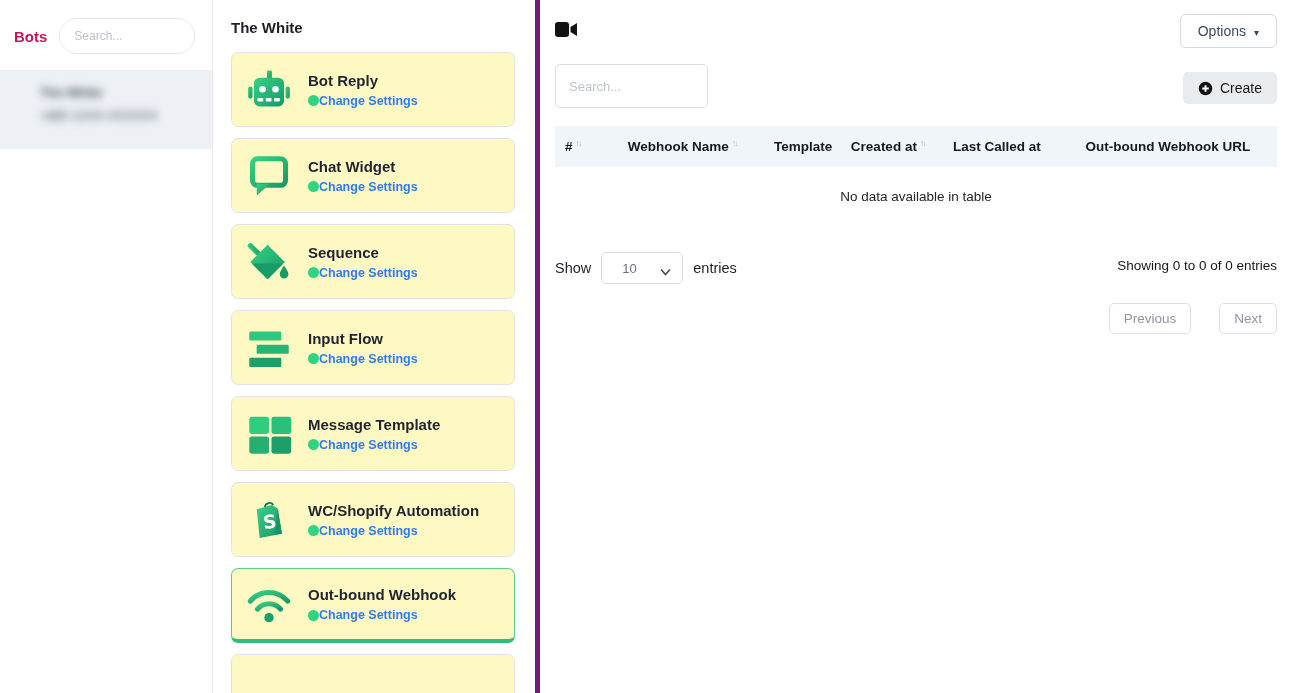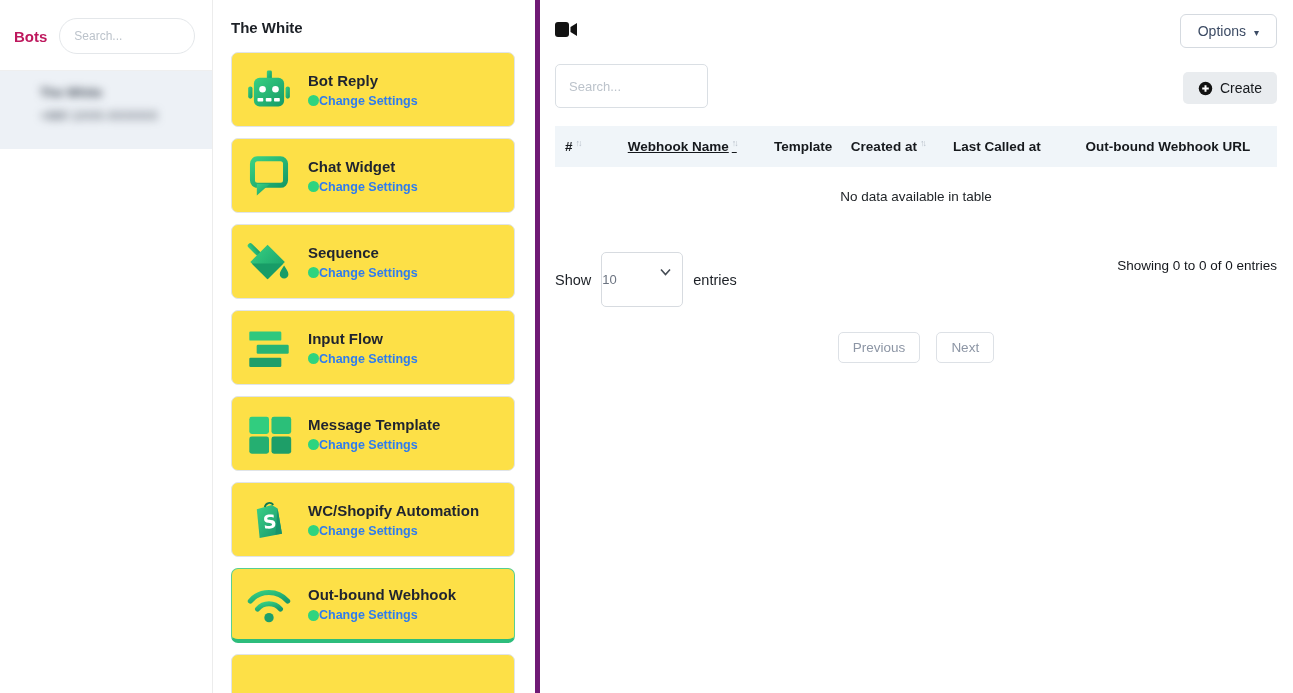--- a/index.html
+++ b/index.html
@@ -20,21 +20,21 @@
   .bot-name { font-size:13px; font-weight:bold; margin-bottom:9px; }
   .bot-phone { font-size:12.5px; }
 
   
   .modules { width:327px; flex:0 0 327px; border-right:5px solid #701a75; padding:0 0 0 0; }
   .modules-head { padding:19px 18px 14px 18px; }
   .modules-title { font-weight:bold; font-size:15px; color:#1c2026; }
   .card-list { padding:2px 20px 0 18px; }
   .mod-card { display:flex; align-items:center; gap:16px; border:1px solid #e0e4e8;
     border-radius:7px; height:75px; margin-bottom:11px; padding:0 12px 0 14px;
-    background:#fde047; cursor:pointer; }
+    background:#fef9c3; cursor:pointer; }
   .mod-card.selected { border:1px solid #57cf92; border-bottom:4px solid #2dbd7c; }
   .mod-card.partial { height:60px; margin-bottom:0; }
   .mod-icon { width:46px; height:46px; flex:0 0 46px; display:flex; align-items:center; justify-content:center; }
   .mod-body { display:flex; flex-direction:column; gap:5px; }
   .mod-title { font-size:15px; font-weight:600; color:#1f2430; }
   .mod-sub { display:flex; align-items:center; }
   .status-dot { width:11px; height:11px; border-radius:50%; background:#2ed47f; }
   .cs-link { font-size:12.5px; font-weight:bold; color:#2e7cf0; text-decoration:none; }
 
   
@@ -56,27 +56,27 @@
   .grid thead tr { background:#f0f5f9; }
   .grid th { font-size:13.5px; font-weight:bold; color:#16191d; padding:13px 8px; text-align:center;
     white-space:nowrap; cursor:pointer; }
   .grid th.first { text-align:left; padding-left:10px; width:6%; cursor:pointer; }
   .sort-glyph { font-size:9px; color:#b7bfc9; letter-spacing:-2px; position:relative; top:-5px; margin-left:3px; }
   .empty-row td { text-align:center; font-size:13.5px; color:#212529; padding:22px 0 18px 0; }
 
   .table-controls { display:flex; justify-content:space-between; align-items:flex-start; margin-top:30px; }
   .show-group { display:flex; align-items:center; gap:10px; font-size:14.5px; color:#1c2026; }
   .select-wrap { position:relative; }
-  .len-select { appearance:none; -webkit-appearance:none; width:82px; height:55px;
-    border:1px solid #d7dbe0; border-radius:5px; padding:0 26px 0 0; font-size:13px;
+  .len-select { appearance:none; -webkit-appearance:none; width:82px; height:32px;
+    border:1px solid #d7dbe0; border-radius:5px; padding:0 26px 0 20px; font-size:13px;
     color:#6b7380; background:#fff; outline:none; cursor:pointer;
     font-family:"Liberation Sans","DejaVu Sans",sans-serif; }
   .select-wrap svg { position:absolute; right:12px; top:16px; pointer-events:none; }
   .summary { font-size:13.5px; color:#14171c; padding-top:6px; }
-  .pager { display:flex; justify-content:center; gap:16px; margin-top:25px; }
+  .pager { display:flex; justify-content:flex-end; gap:28px; margin-top:19px; }
   .pg-btn { background:#fff; border:1px solid #dde1e6; border-radius:5px; padding:7px 14px;
     font-size:13.5px; color:#8d96a5; cursor:pointer; }
 </style>
 </head>
 <body>
 
 <div class="app">
 
   <aside class="sidebar">
     <div class="sidebar-head">
@@ -285,21 +285,21 @@
         <span>Create</span>
       </button>
     </div>
 
     <table class="grid">
       <thead>
         <tr>
           <th class="first">
             <span>#</span><span class="sort-glyph">↑↓</span>
           </th>
-          <th style="width:23%;text-decoration:underline;">
+          <th style="width:23%;">
             <span>Webhook Name</span><span class="sort-glyph">↑↓</span>
           </th>
           <th style="width:9%;">
             <span>Template</span>
           </th>
           <th style="width:13%;">
             <span>Created at</span><span class="sort-glyph">↑↓</span>
           </th>
           <th style="width:17%;">
             <span>Last Called at</span>

